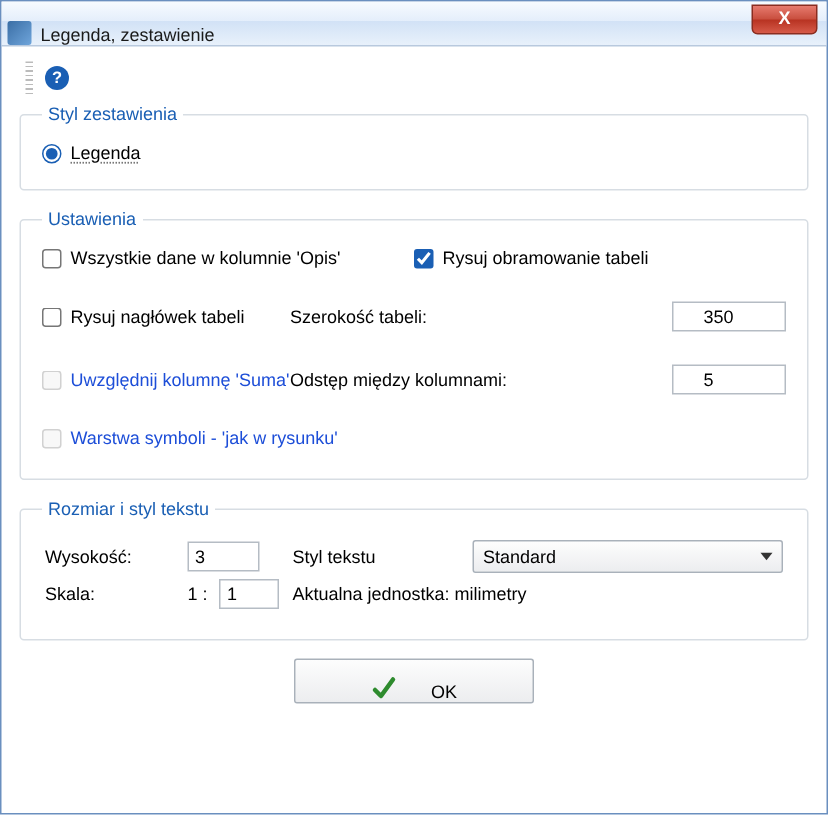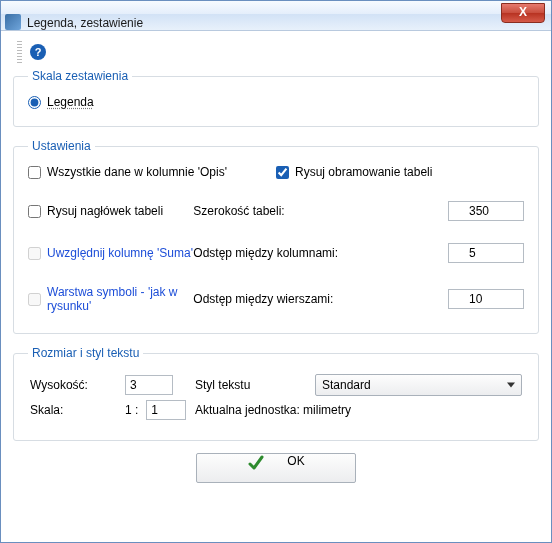--- a/index.html
+++ b/index.html
@@ -150,21 +150,21 @@
     display: flex;
     justify-content: center;
     margin-top: 6px;
   }
   .ok-btn {
     width: 160px; height: 30px;
     background: linear-gradient(to bottom,#fdfdfd,#ecedef);
     border: 1px solid #a9b1ba;
     border-radius: 2px;
     display: flex;
-    align-items: flex-start;
+    align-items: flex-end;
     justify-content: center;
     gap: 22px;
     cursor: default;
   }
   .check-icon svg { display:block; }
   .right-label-val {
     display:flex; align-items:center; width:100%;
   }
   .right-label-val .val-box { margin-left:auto; }
 </style>
@@ -180,21 +180,21 @@
 </div>
 
 <div class="content">
 
   <div class="toolbar">
     <div class="grip"></div>
     <div class="help-icon">?</div>
   </div>
 
   <fieldset>
-    <legend>Skala zestawienia</legend>
+    <legend>Styl zestawienia</legend>
     <div class="row2">
       <div class="col-left">
         <label class="radio dotted">
           <input type="radio" name="styl" checked="" style="">
           <span>Legenda</span>
         </label>
       </div>
     </div>
   </fieldset>
 
@@ -241,24 +241,20 @@
         <input class="num-input val-box" value="5" style="">
       </div>
     </div>
 
     <div class="settings-row">
       <div class="col-left">
         <label class="check">
           <input type="checkbox" disabled="" style="">
           <span class="disabled-text">Warstwa symboli - 'jak w rysunku'</span>
         </label>
-      </div>
-      <div class="col-right right-label-val">
-        <span>Odstęp między wierszami:</span>
-        <input class="num-input val-box" value="10" style="">
       </div>
     </div>
 
   </fieldset>
 
   <fieldset>
     <legend>Rozmiar i styl tekstu</legend>
     <div class="text-size-grid">
       <span>Wysokość:</span>
       <input class="small-input" value="3" style="">

